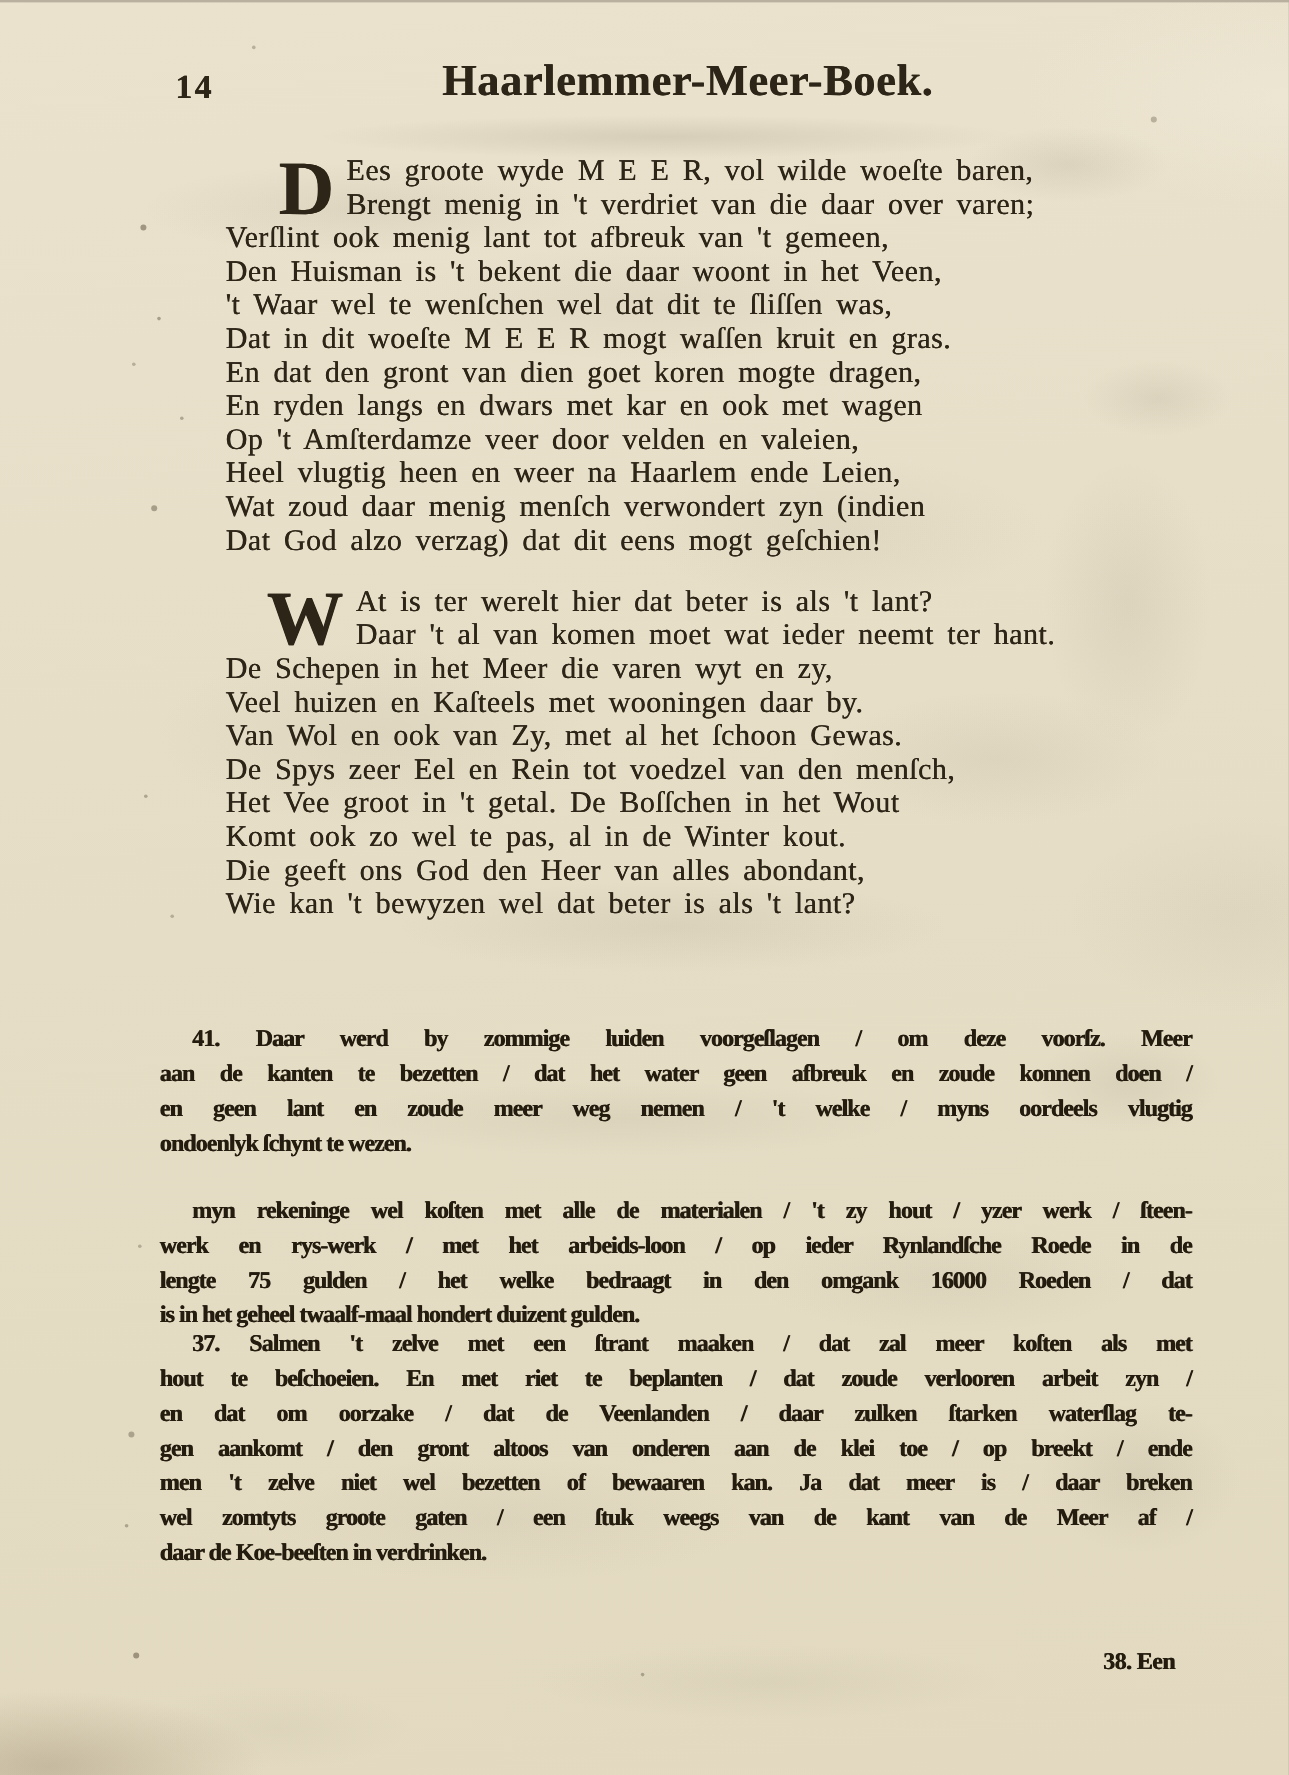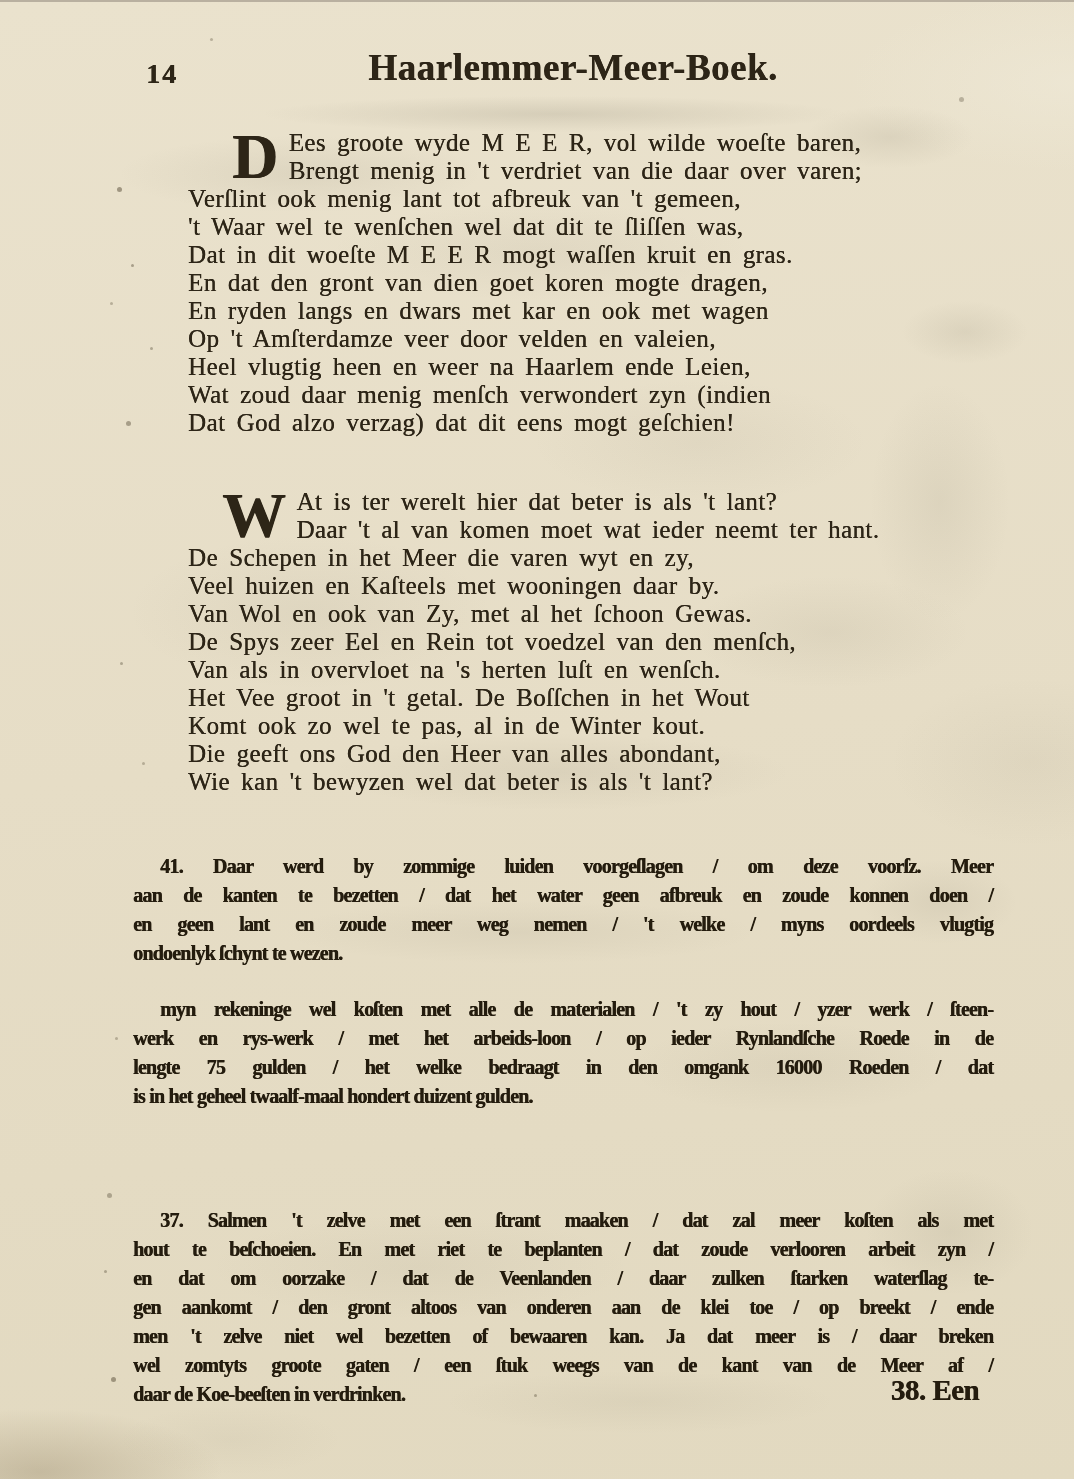--- a/index.html
+++ b/index.html
@@ -105,27 +105,27 @@
   
   .bl-para {
     position: absolute; left: 133px; width: 860px;
     font-size: 20px; line-height: 29px; font-weight: bold;
     letter-spacing: -0.8px;
     color: #241c0e;
     text-shadow: 0.5px 0 0 currentColor;
   }
   .p35 { top: 850px; }
   .p36 { top: 993px; }
-  .p37 { top: 1204px; }
+  .p37 { top: 1104px; }
   .bl-para .line:first-child { text-indent: 27px; }
   .bl-para .line.just { text-align: justify; text-align-last: justify; }
 
   .catchword {
     position: absolute; right: 95px; top: 1372px;
-    font-size: 29px; font-weight: bold; letter-spacing: -0.5px;
+    font-size: 20px; font-weight: bold; letter-spacing: -0.5px;
     color: #241c0e;
     text-shadow: 0.5px 0 0 currentColor;
   }
 </style>
 </head>
 <body>
 
 <div class="page">
   <div class="show-through"></div>
   <div class="specks"></div>
@@ -134,41 +134,41 @@
     <span class="pagenum">14</span>
     <h1 class="title">Haarlemmer-Meer-Boek.</h1>
   </header>
 
   <section class="stanza s1">
     <span class="dropcap">D</span>
     <div class="stanza-lines">
         <div class="line">Ees groote wyde M E E R, vol wilde woeſte baren,</div>
         <div class="line">Brengt menig in 't verdriet van die daar over varen;</div>
         <div class="line">Verſlint ook menig lant tot afbreuk van 't gemeen,</div>
+        <div class="line">Den Huisman is 't bekent die daar woont in het Veen,</div>
         <div class="line">'t Waar wel te wenſchen wel dat dit te ſliſſen was,</div>
         <div class="line">Dat in dit woeſte M E E R mogt waſſen kruit en gras.</div>
         <div class="line">En dat den gront van dien goet koren mogte dragen,</div>
         <div class="line">En ryden langs en dwars met kar en ook met wagen</div>
         <div class="line">Op 't Amſterdamze veer door velden en valeien,</div>
         <div class="line">Heel vlugtig heen en weer na Haarlem ende Leien,</div>
         <div class="line">Wat zoud daar menig menſch verwondert zyn (indien</div>
         <div class="line">Dat God alzo verzag) dat dit eens mogt geſchien!</div>
       </div>
   </section>
 
   <section class="stanza s2">
     <span class="dropcap">W</span>
     <div class="stanza-lines">
         <div class="line">At is ter werelt hier dat beter is als 't lant?</div>
         <div class="line">Daar 't al van komen moet wat ieder neemt ter hant.</div>
         <div class="line">De Schepen in het Meer die varen wyt en zy,</div>
         <div class="line">Veel huizen en Kaſteels met wooningen daar by.</div>
         <div class="line">Van Wol en ook van Zy, met al het ſchoon Gewas.</div>
         <div class="line">De Spys zeer Eel en Rein tot voedzel van den menſch,</div>
-        <div class="line">Van als in overvloet na 's herten luſt en wenſch.</div>
         <div class="line">Het Vee groot in 't getal. De Boſſchen in het Wout</div>
         <div class="line">Komt ook zo wel te pas, al in de Winter kout.</div>
         <div class="line">Die geeft ons God den Heer van alles abondant,</div>
         <div class="line">Wie kan 't bewyzen wel dat beter is als 't lant?</div>
       </div>
   </section>
 
   <section class="bl-para p35 justify-lines">
       <div class="line just">41. Daar werd by zommige luiden voorgeſlagen / om deze voorſz. Meer</div>
       <div class="line just">aan de kanten te bezetten / dat het water geen afbreuk en zoude konnen doen /</div>

